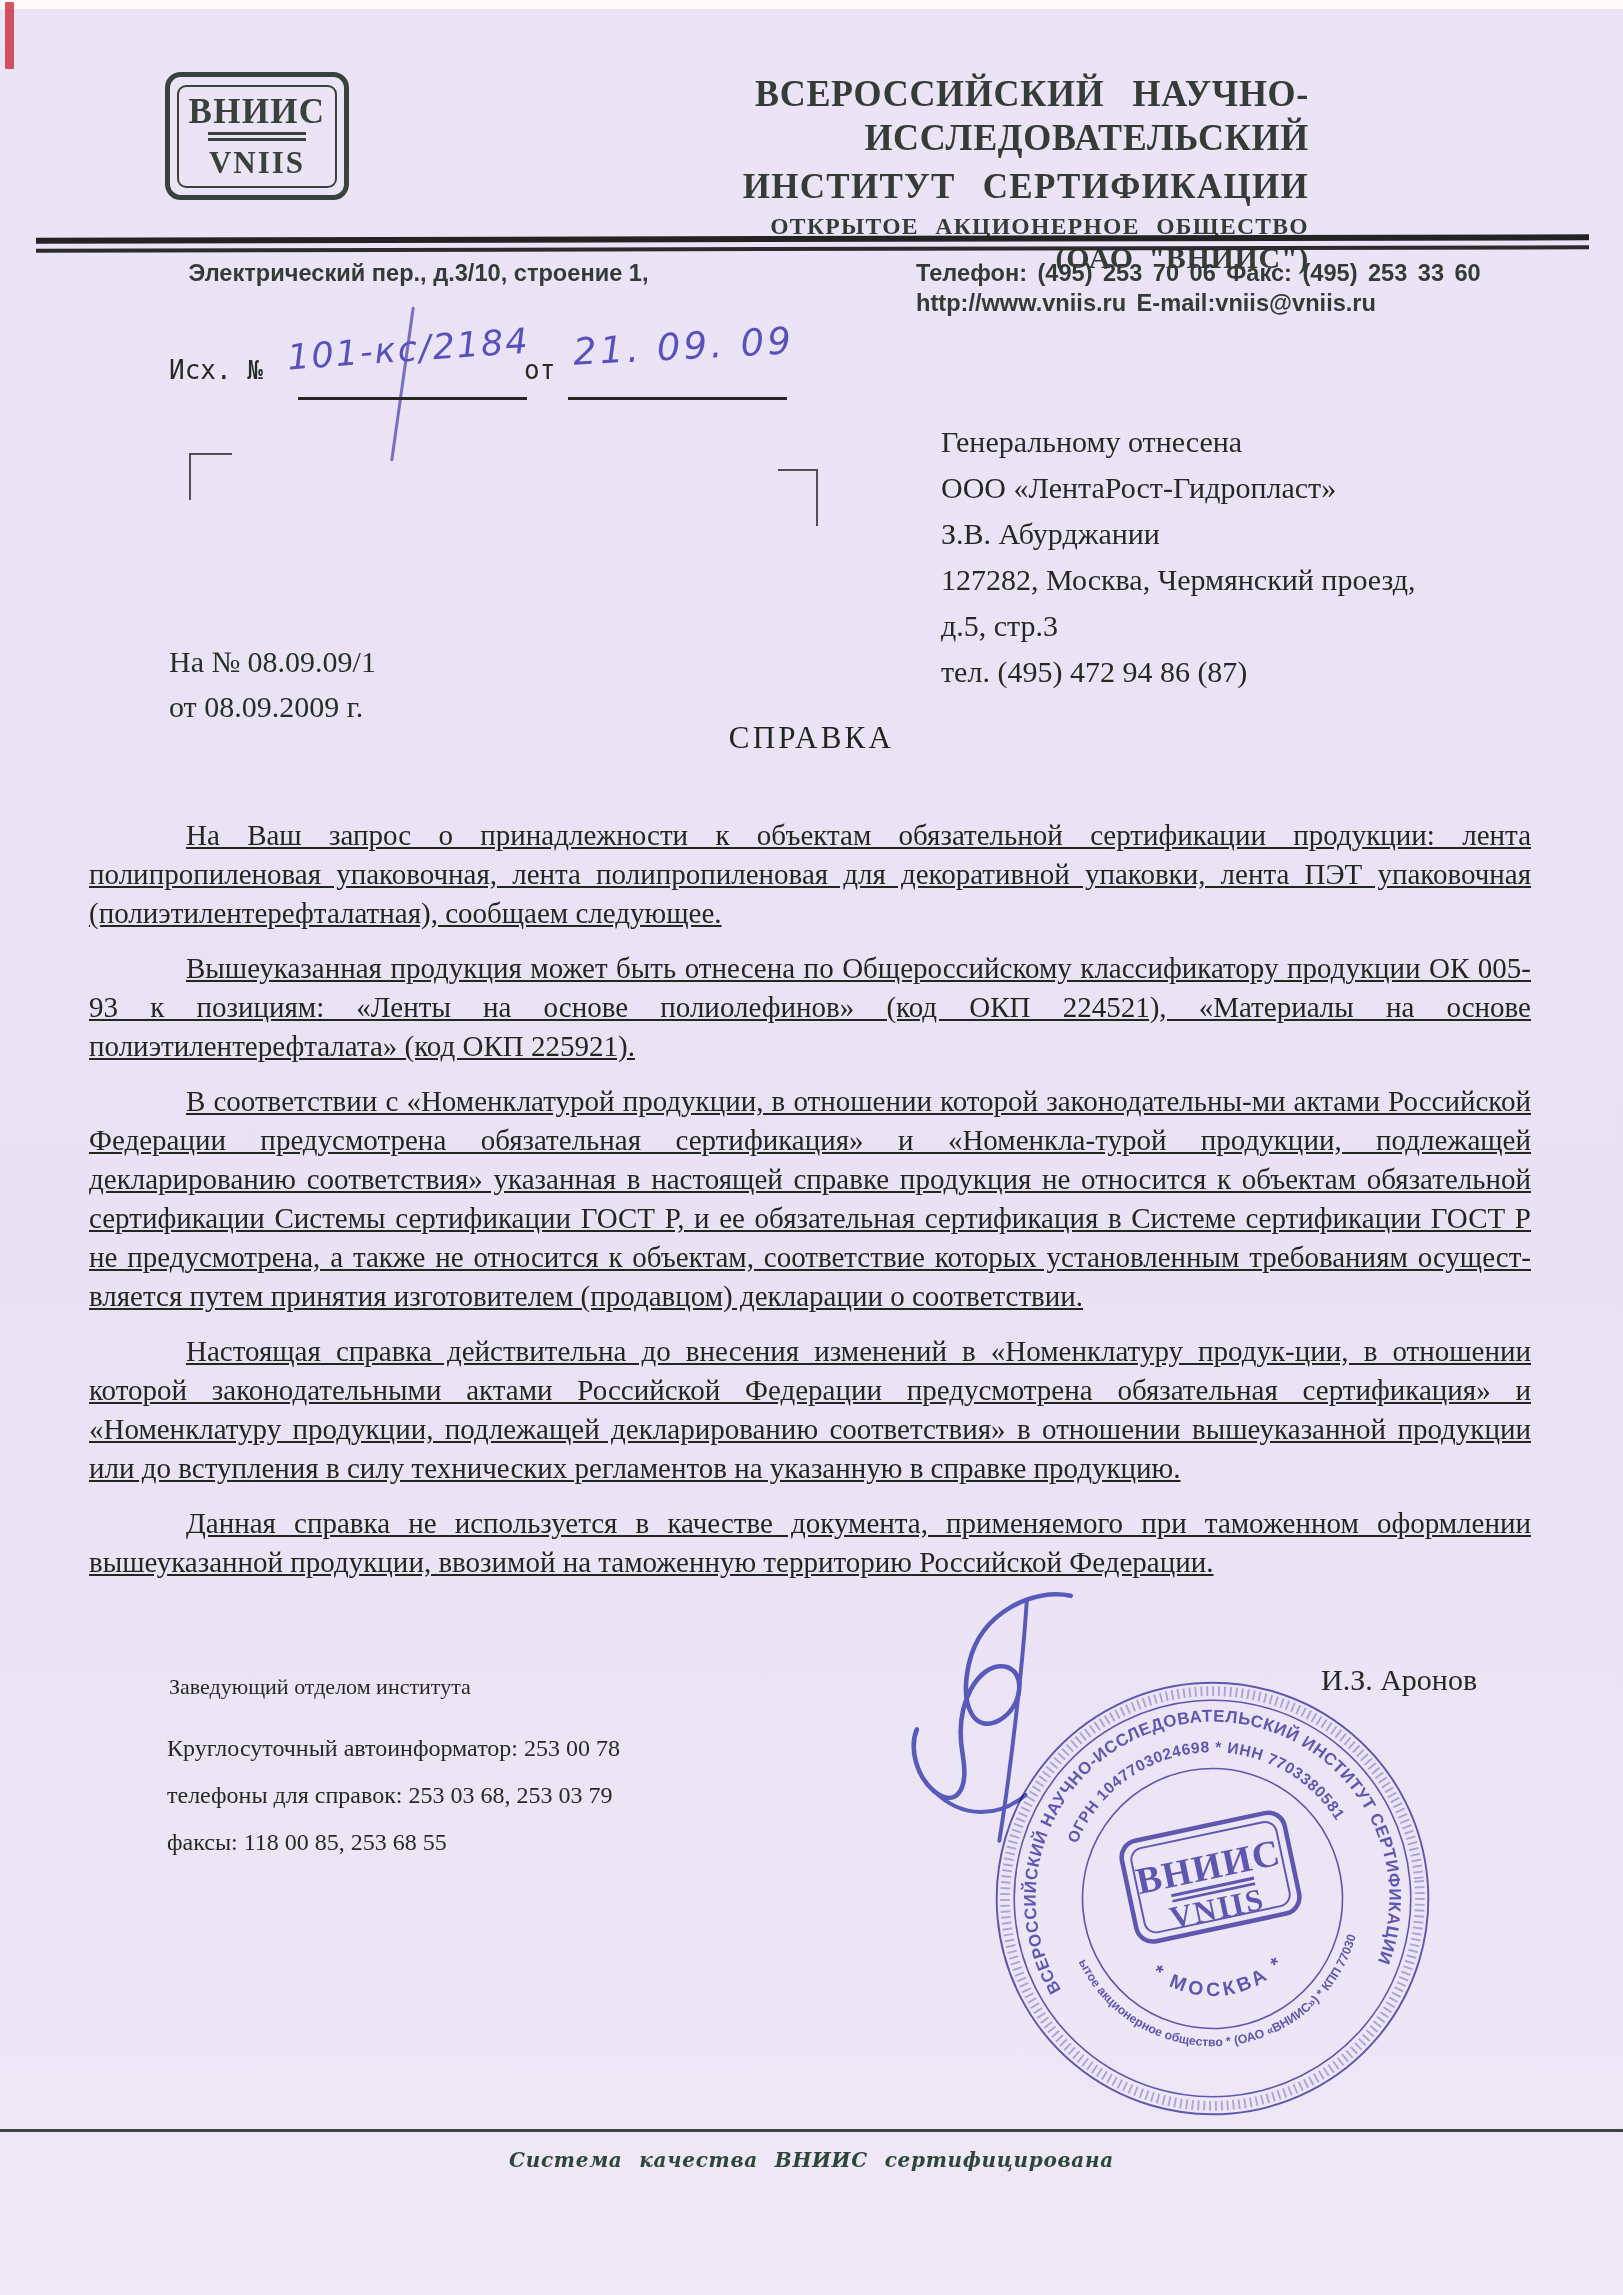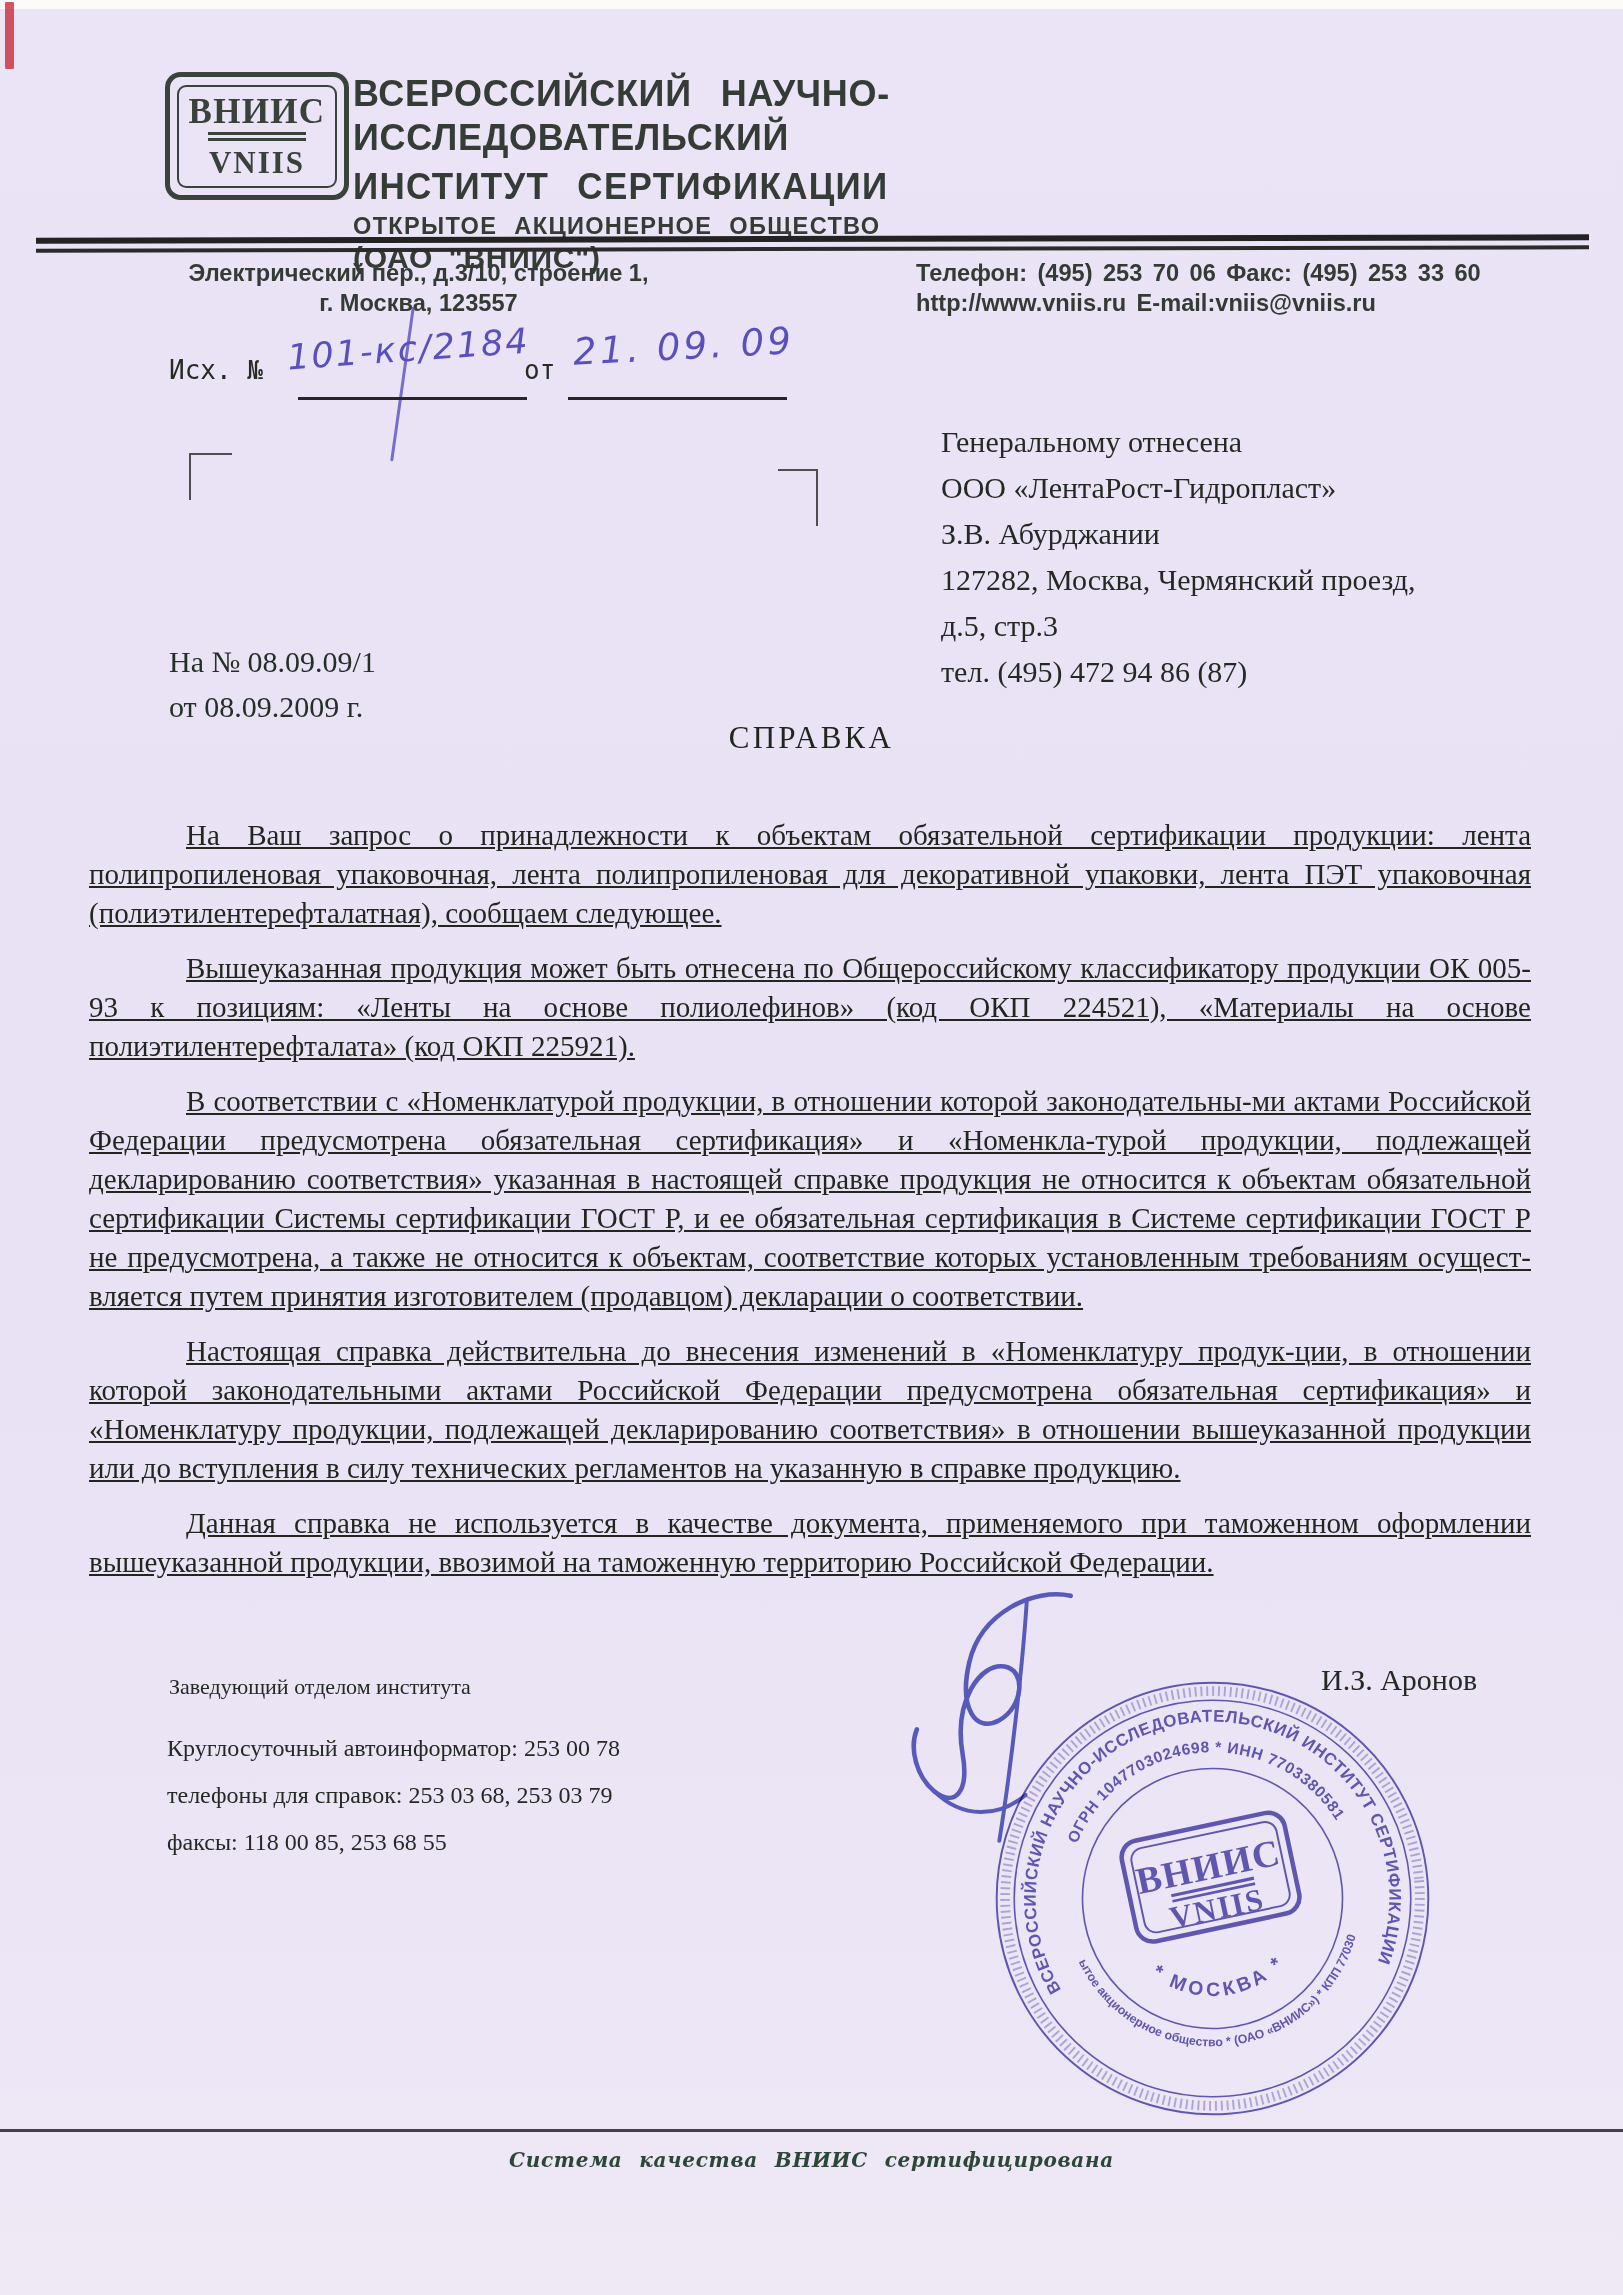--- a/index.html
+++ b/index.html
@@ -14,22 +14,22 @@
 
   
   .logo-box{left:165px;top:72px;width:174px;height:118px;border:5.2px solid #3a423c;border-radius:15.7px;
             display:flex;align-items:center;justify-content:center;background:transparent;}
   .logo-inner{width:156px;height:99px;border:2px solid #3a423c;border-radius:9.2px;
               display:flex;flex-direction:column;align-items:center;justify-content:center;gap:3.3px;}
   .logo-ru{font:700 35px "Liberation Serif", serif;letter-spacing:1.3px;color:#39413b;line-height:1;}
   .logo-en{font:700 31px "Liberation Serif", serif;letter-spacing:2px;color:#39413b;line-height:1;}
   .logo-bars{width:98px;}
   .logo-bars div{height:3.3px;background:#39413b;margin-bottom:2.6px;}
-  .org-block{left:353px;top:73px;width:956px;text-align:left;color:#353c36;
-             font-family:Liberation Sans, sans-serif;font-weight:700;}
+  .org-block{left:353px;top:73px;width:956px;text-align:right;color:#353c36;
+             font-family:Liberation Serif, serif;font-weight:700;}
   .org-l1{font-size:36px;letter-spacing:0.7px;word-spacing:18.3px;margin-bottom:8.5px;transform:scaleY(1.05);}
   .org-l2{font-size:35px;letter-spacing:1.3px;word-spacing:17px;margin-bottom:7.2px;transform:scaleY(1.05);}
   .org-l3{font-size:23.6px;letter-spacing:1.3px;word-spacing:9.2px;margin-bottom:1px;}
   .org-l4{font-size:30px;letter-spacing:0.7px;word-spacing:6.5px;}
   .rule-a{left:36px;top:236px;width:1553px;height:5.9px;background:#232323;transform:rotate(-0.12deg);}
   .rule-b{left:36px;top:247px;width:1553px;height:3.9px;background:#2b2b2b;transform:rotate(-0.12deg);}
   .addr-left{left:124px;top:258px;width:589px;text-align:center;
              font:700 23.6px "Liberation Sans", sans-serif;color:#343b35;line-height:30px;}
   .addr-right{left:916px;top:258px;width:615px;
               font:700 23.6px "Liberation Sans", sans-serif;color:#343b35;line-height:30px;word-spacing:3.9px;}
@@ -103,21 +103,20 @@
     <div class="org-l2">ИНСТИТУТ СЕРТИФИКАЦИИ</div>
     <div class="org-l3">ОТКРЫТОЕ АКЦИОНЕРНОЕ ОБЩЕСТВО</div>
     <div class="org-l4">(ОАО "ВНИИС")</div>
   </div>
 
   <div class="abs rule-a"></div>
   <div class="abs rule-b"></div>
 
   <div class="abs addr-left">
     <div>Электрический пер., д.3/10, строение 1,</div>
-    <div>г. Москва, 123557</div>
   </div>
   <div class="abs addr-right">
     <div>Телефон: (495) 253 70 06 Факс: (495) 253 33 60</div>
     <div>http://www.vniis.ru E-mail:vniis@vniis.ru</div>
   </div>
 
   <div class="abs typed isx-label">Исх. №</div>
   <div class="abs hand hand1">101-кс/2184</div>
   <div class="abs pen-stroke"></div>
   <div class="abs uline uline1"></div>

